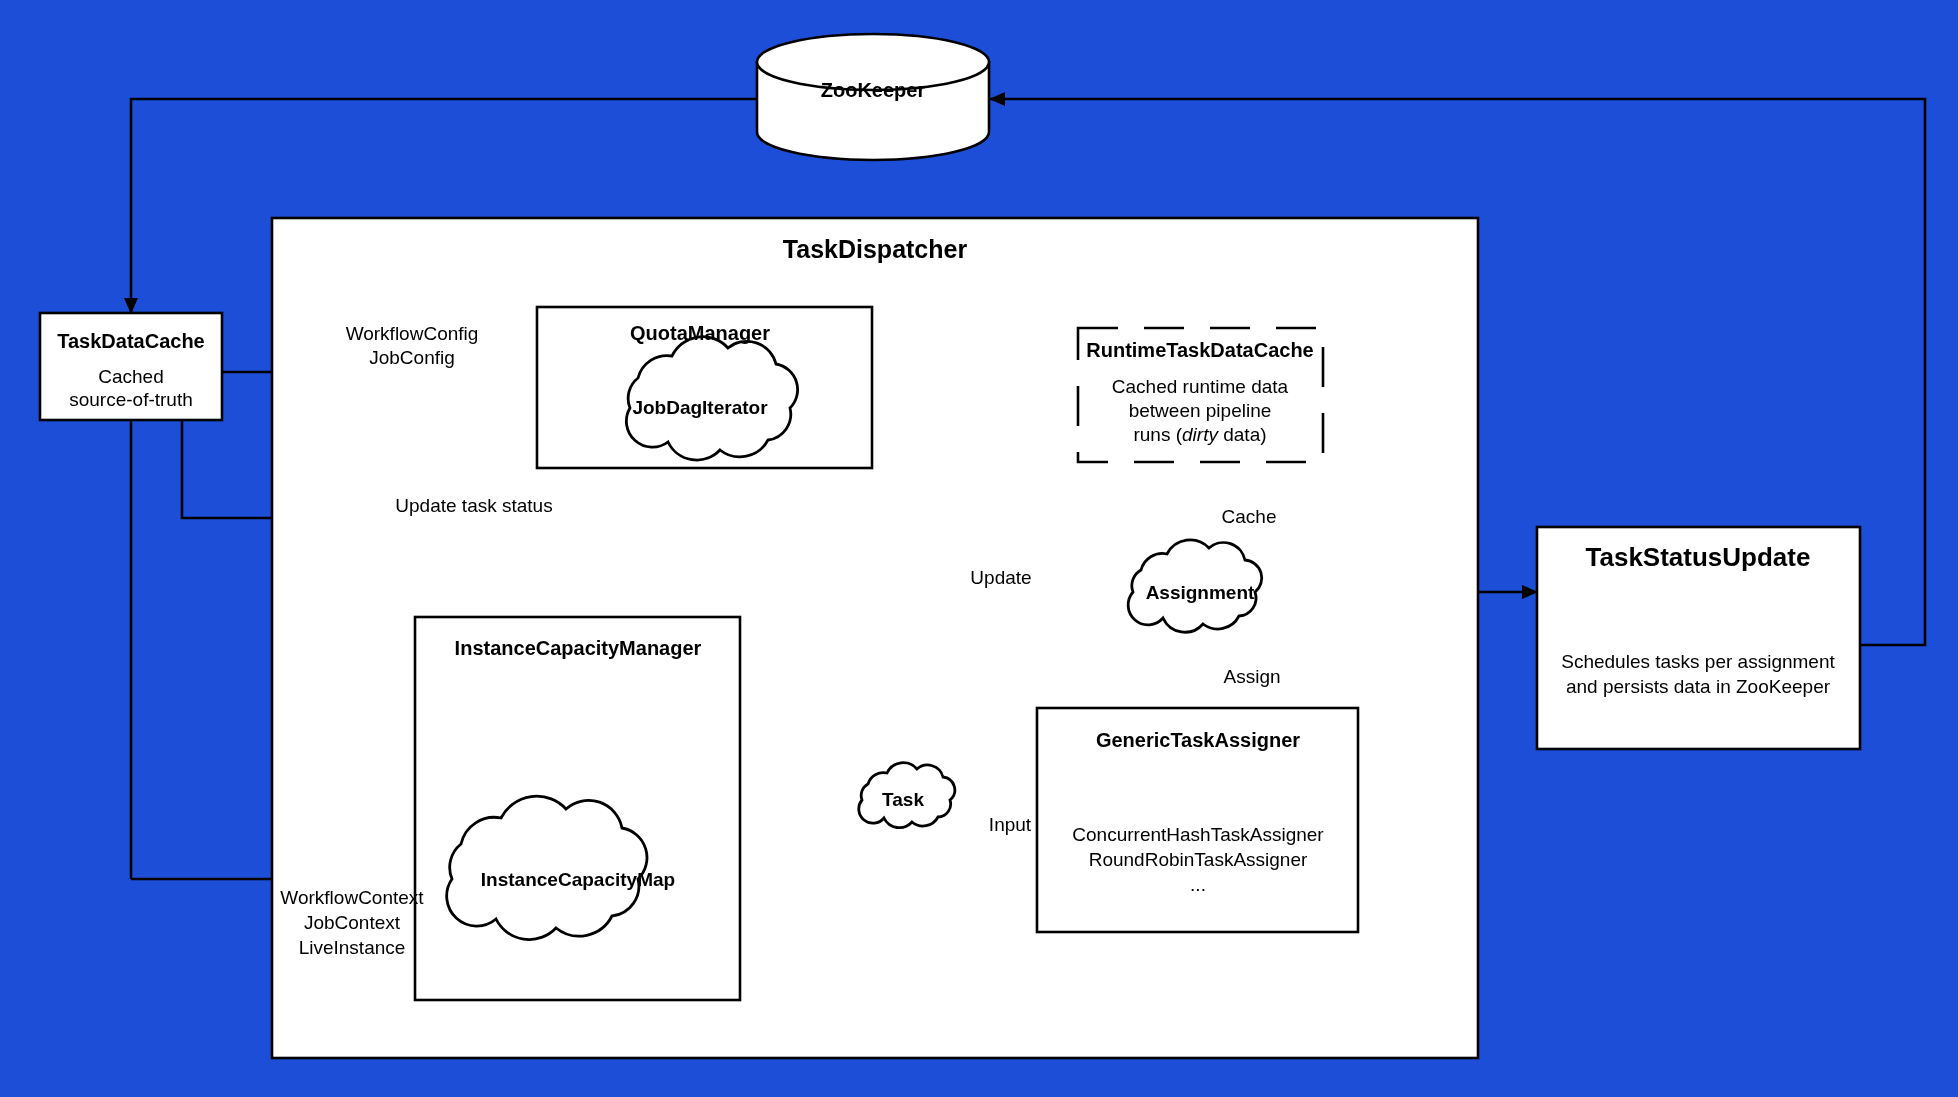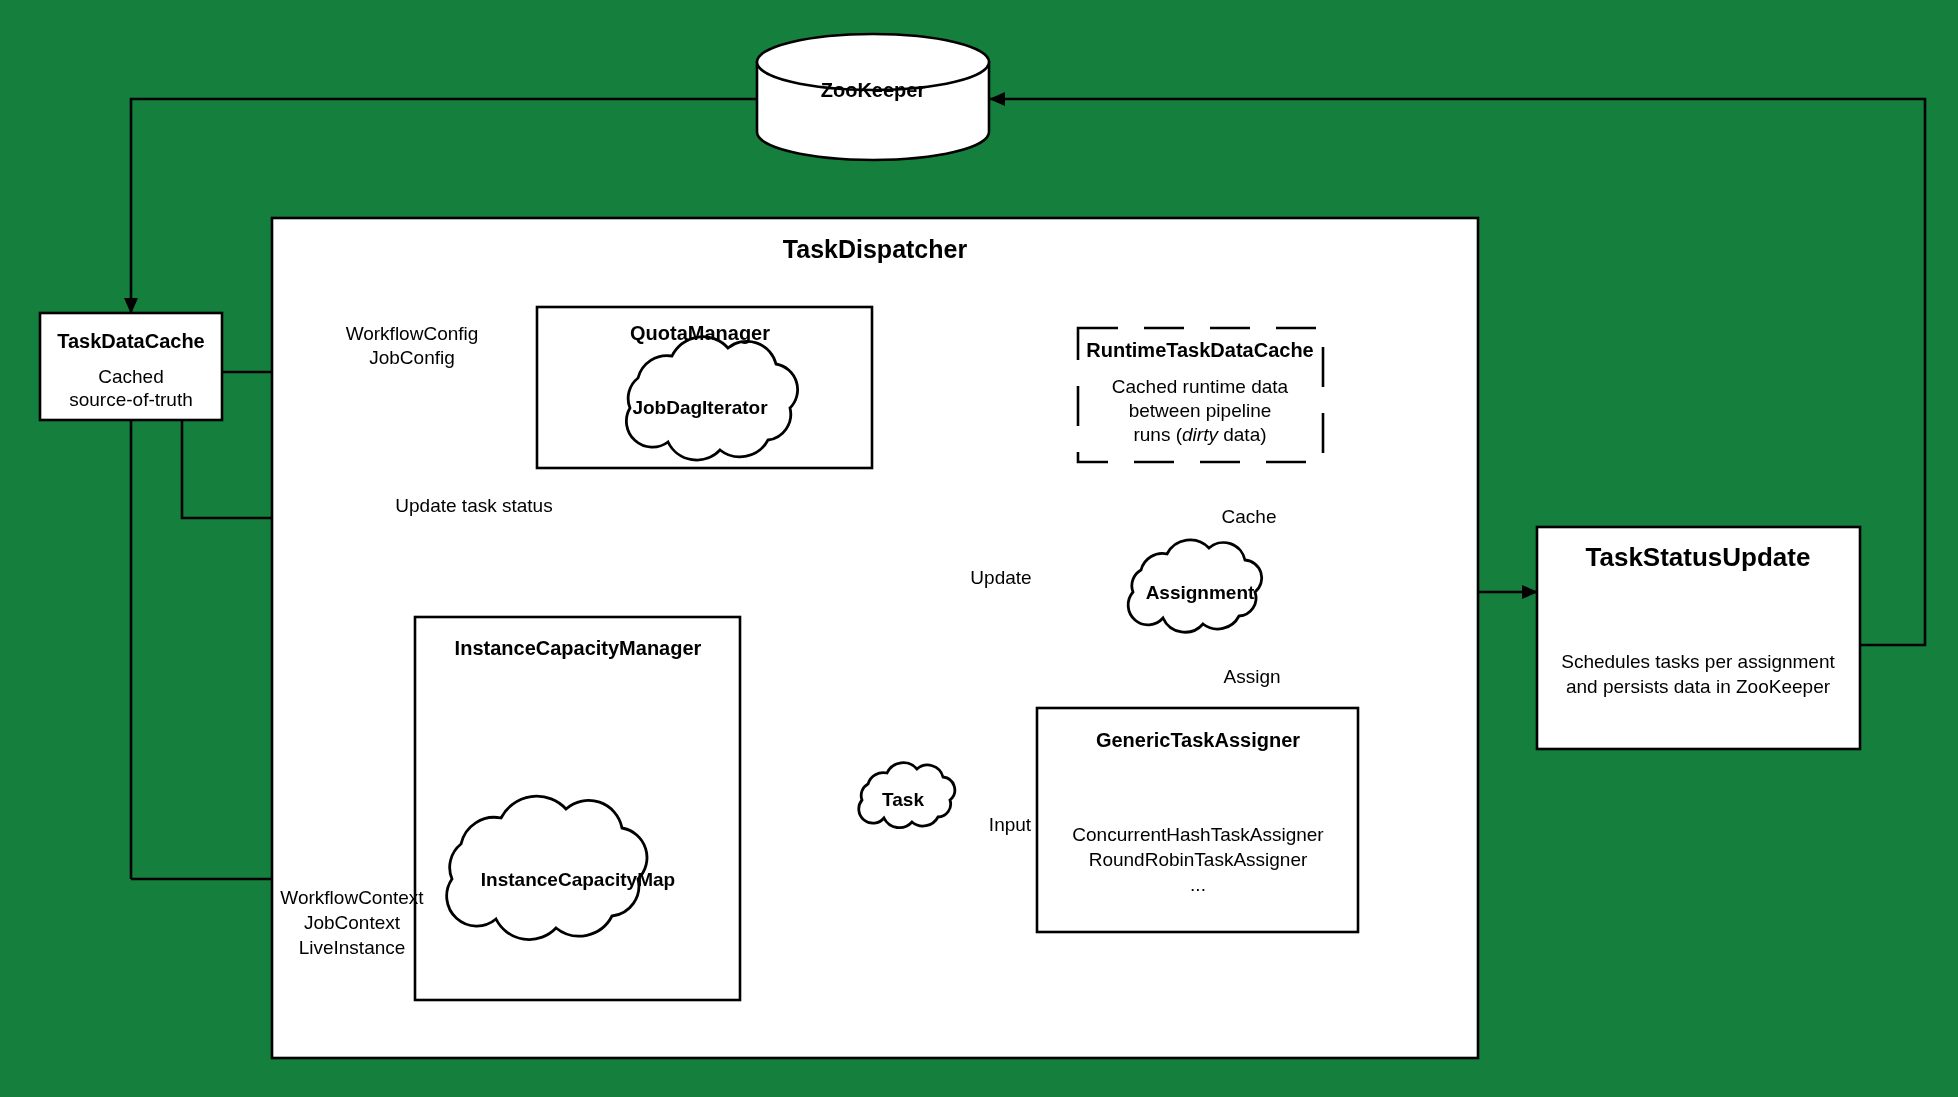--- a/index.html
+++ b/index.html
@@ -1,18 +1,18 @@
 <!DOCTYPE html>
 <html><head>
 <meta charset="utf-8">
 <style>
   html,body{margin:0;padding:0;background:#ffffff;}
   body{width:1958px;height:1097px;overflow:hidden;
        font-family:"Liberation Sans", sans-serif;}
-  #stage{position:relative;width:1958px;height:1097px;background:#15803d;}
+  #stage{position:relative;width:1958px;height:1097px;background:#1d4ed8;}
   svg{position:absolute;top:0;left:0;width:1958px;height:1097px;}
   .shape{fill:#ffffff;stroke:#000000;stroke-width:2.6;}
   .dashed{fill:none;stroke:#000000;stroke-width:2.6;stroke-dasharray:40 26;}
   .cloud{fill:#ffffff;stroke:#000000;stroke-width:2.8;}
   .ln{stroke:#000000;stroke-width:2.6;fill:none;}
   text{fill:#000000;font-family:"Liberation Sans", sans-serif;}
   .t-title{font-size:25px;font-weight:bold;}
   .t-box{font-size:20px;font-weight:bold;}
   .t-box-lg{font-size:26px;font-weight:bold;}
   .t-body{font-size:19px;font-weight:normal;}

